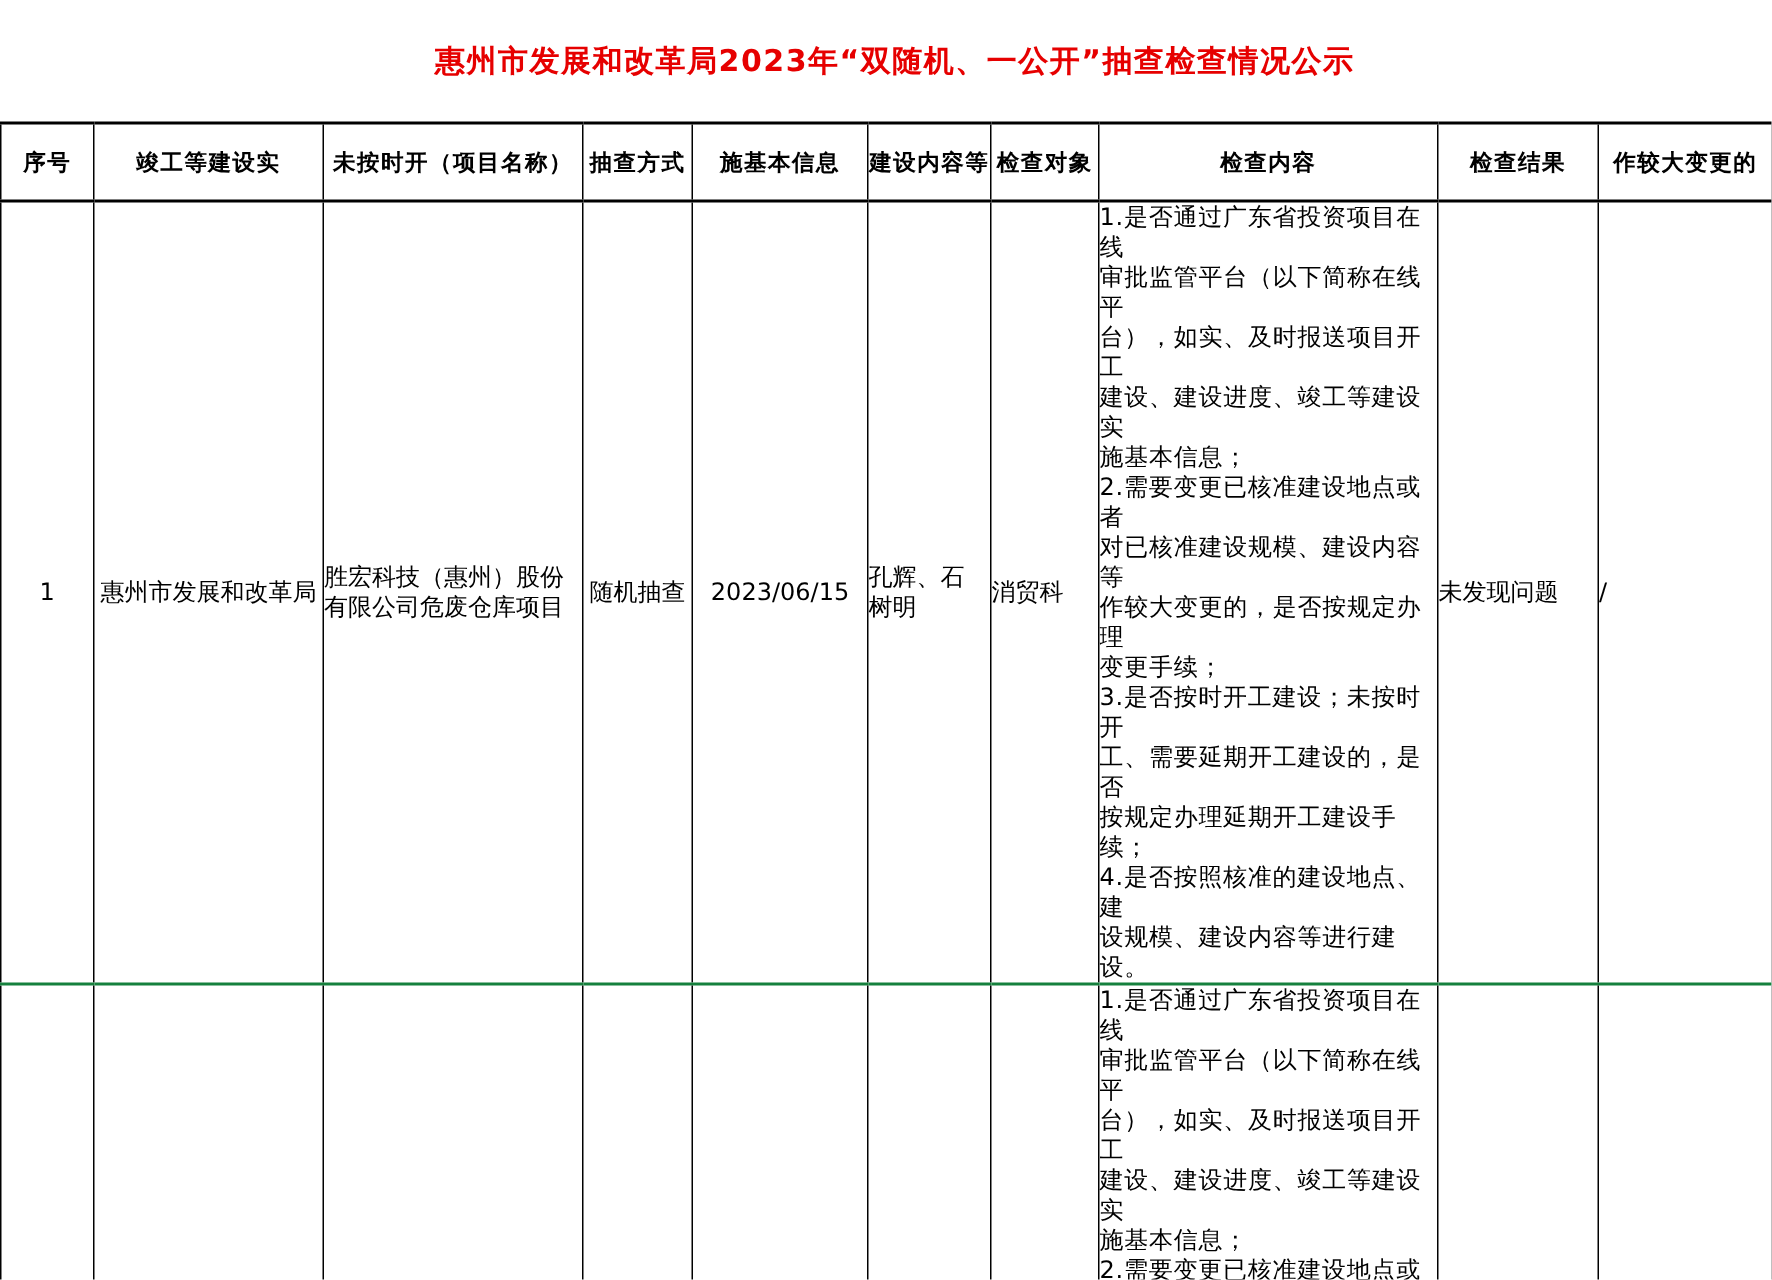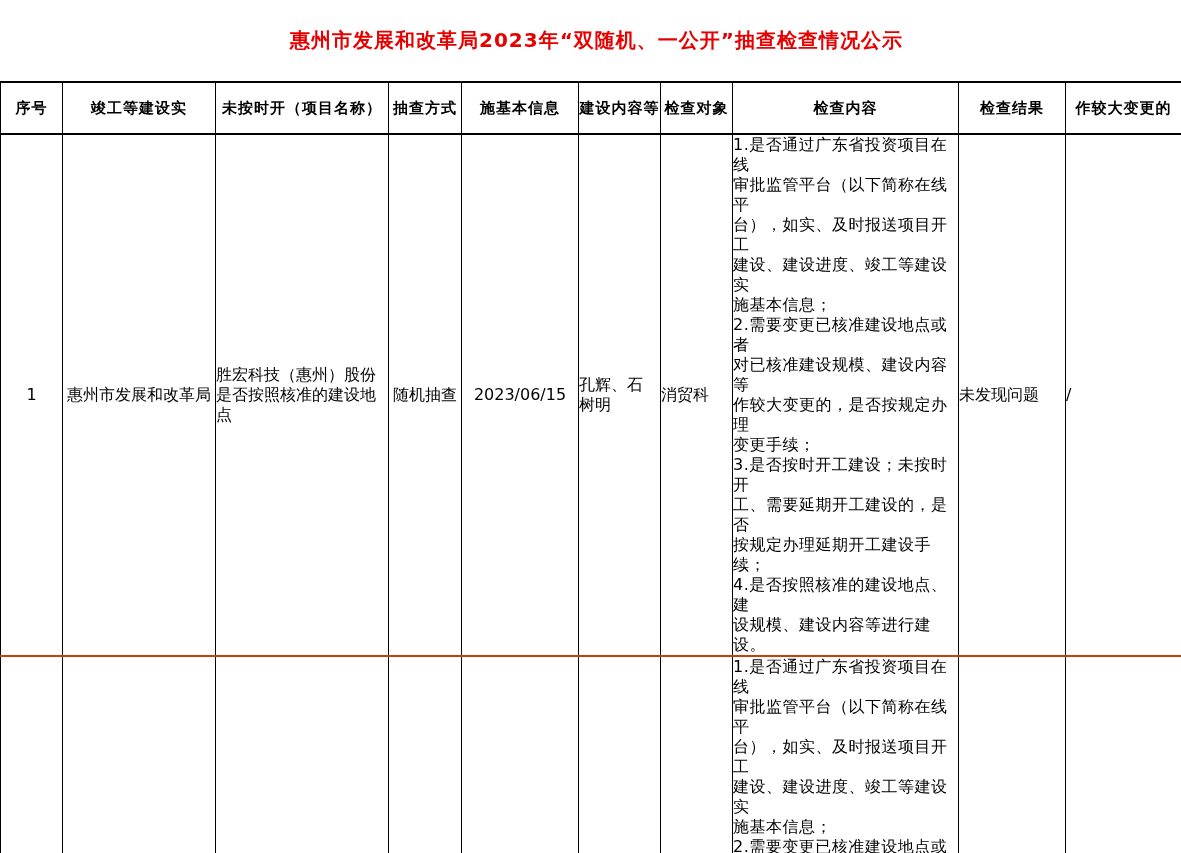--- a/index.html
+++ b/index.html
@@ -43,21 +43,21 @@
     overflow: hidden;
   }
   table.sheet thead th {
     border-top: 2px solid #000;
     border-bottom: 2px solid #000;
     font-size: 15px;
     font-weight: bold;
     letter-spacing: 1px;
     height: 50px;
   }
-  tr.data-row td { border-bottom: 2px solid #c2410c; }
+  tr.data-row td { border-bottom: 2px solid #15803d; }
   tr.row-1 { height: 355px; }
   tr.row-2 { height: 354px; }
   .c { text-align: center; }
   .l { text-align: left; padding-left: 4px; padding-right: 2px; }
   .dept { padding-left: 2px; }
   .pre { white-space: pre-line; }
   td.content {
     font-size: 15px;
     line-height: 19px;
     letter-spacing: 0.5px;
@@ -99,21 +99,21 @@
       <th>检查内容</th>
       <th>检查结果</th>
       <th>作较大变更的</th>
     </tr>
   </thead>
   <tbody>
     <tr class="data-row row-1">
       <td class="c">1</td>
       <td class="c">惠州市发展和改革局</td>
       <td class="l pre">胜宏科技（惠州）股份
-是否按照核准的建设地点</td>
+有限公司危废仓库项目</td>
       <td class="c">随机抽查</td>
       <td class="c">2023/06/15</td>
       <td class="l pre">孔辉、石
 树明</td>
       <td class="l dept">消贸科</td>
       <td class="content">1.是否通过广东省投资项目在线
 审批监管平台（以下简称在线平
 台），如实、及时报送项目开工
 建设、建设进度、竣工等建设实
 施基本信息；

